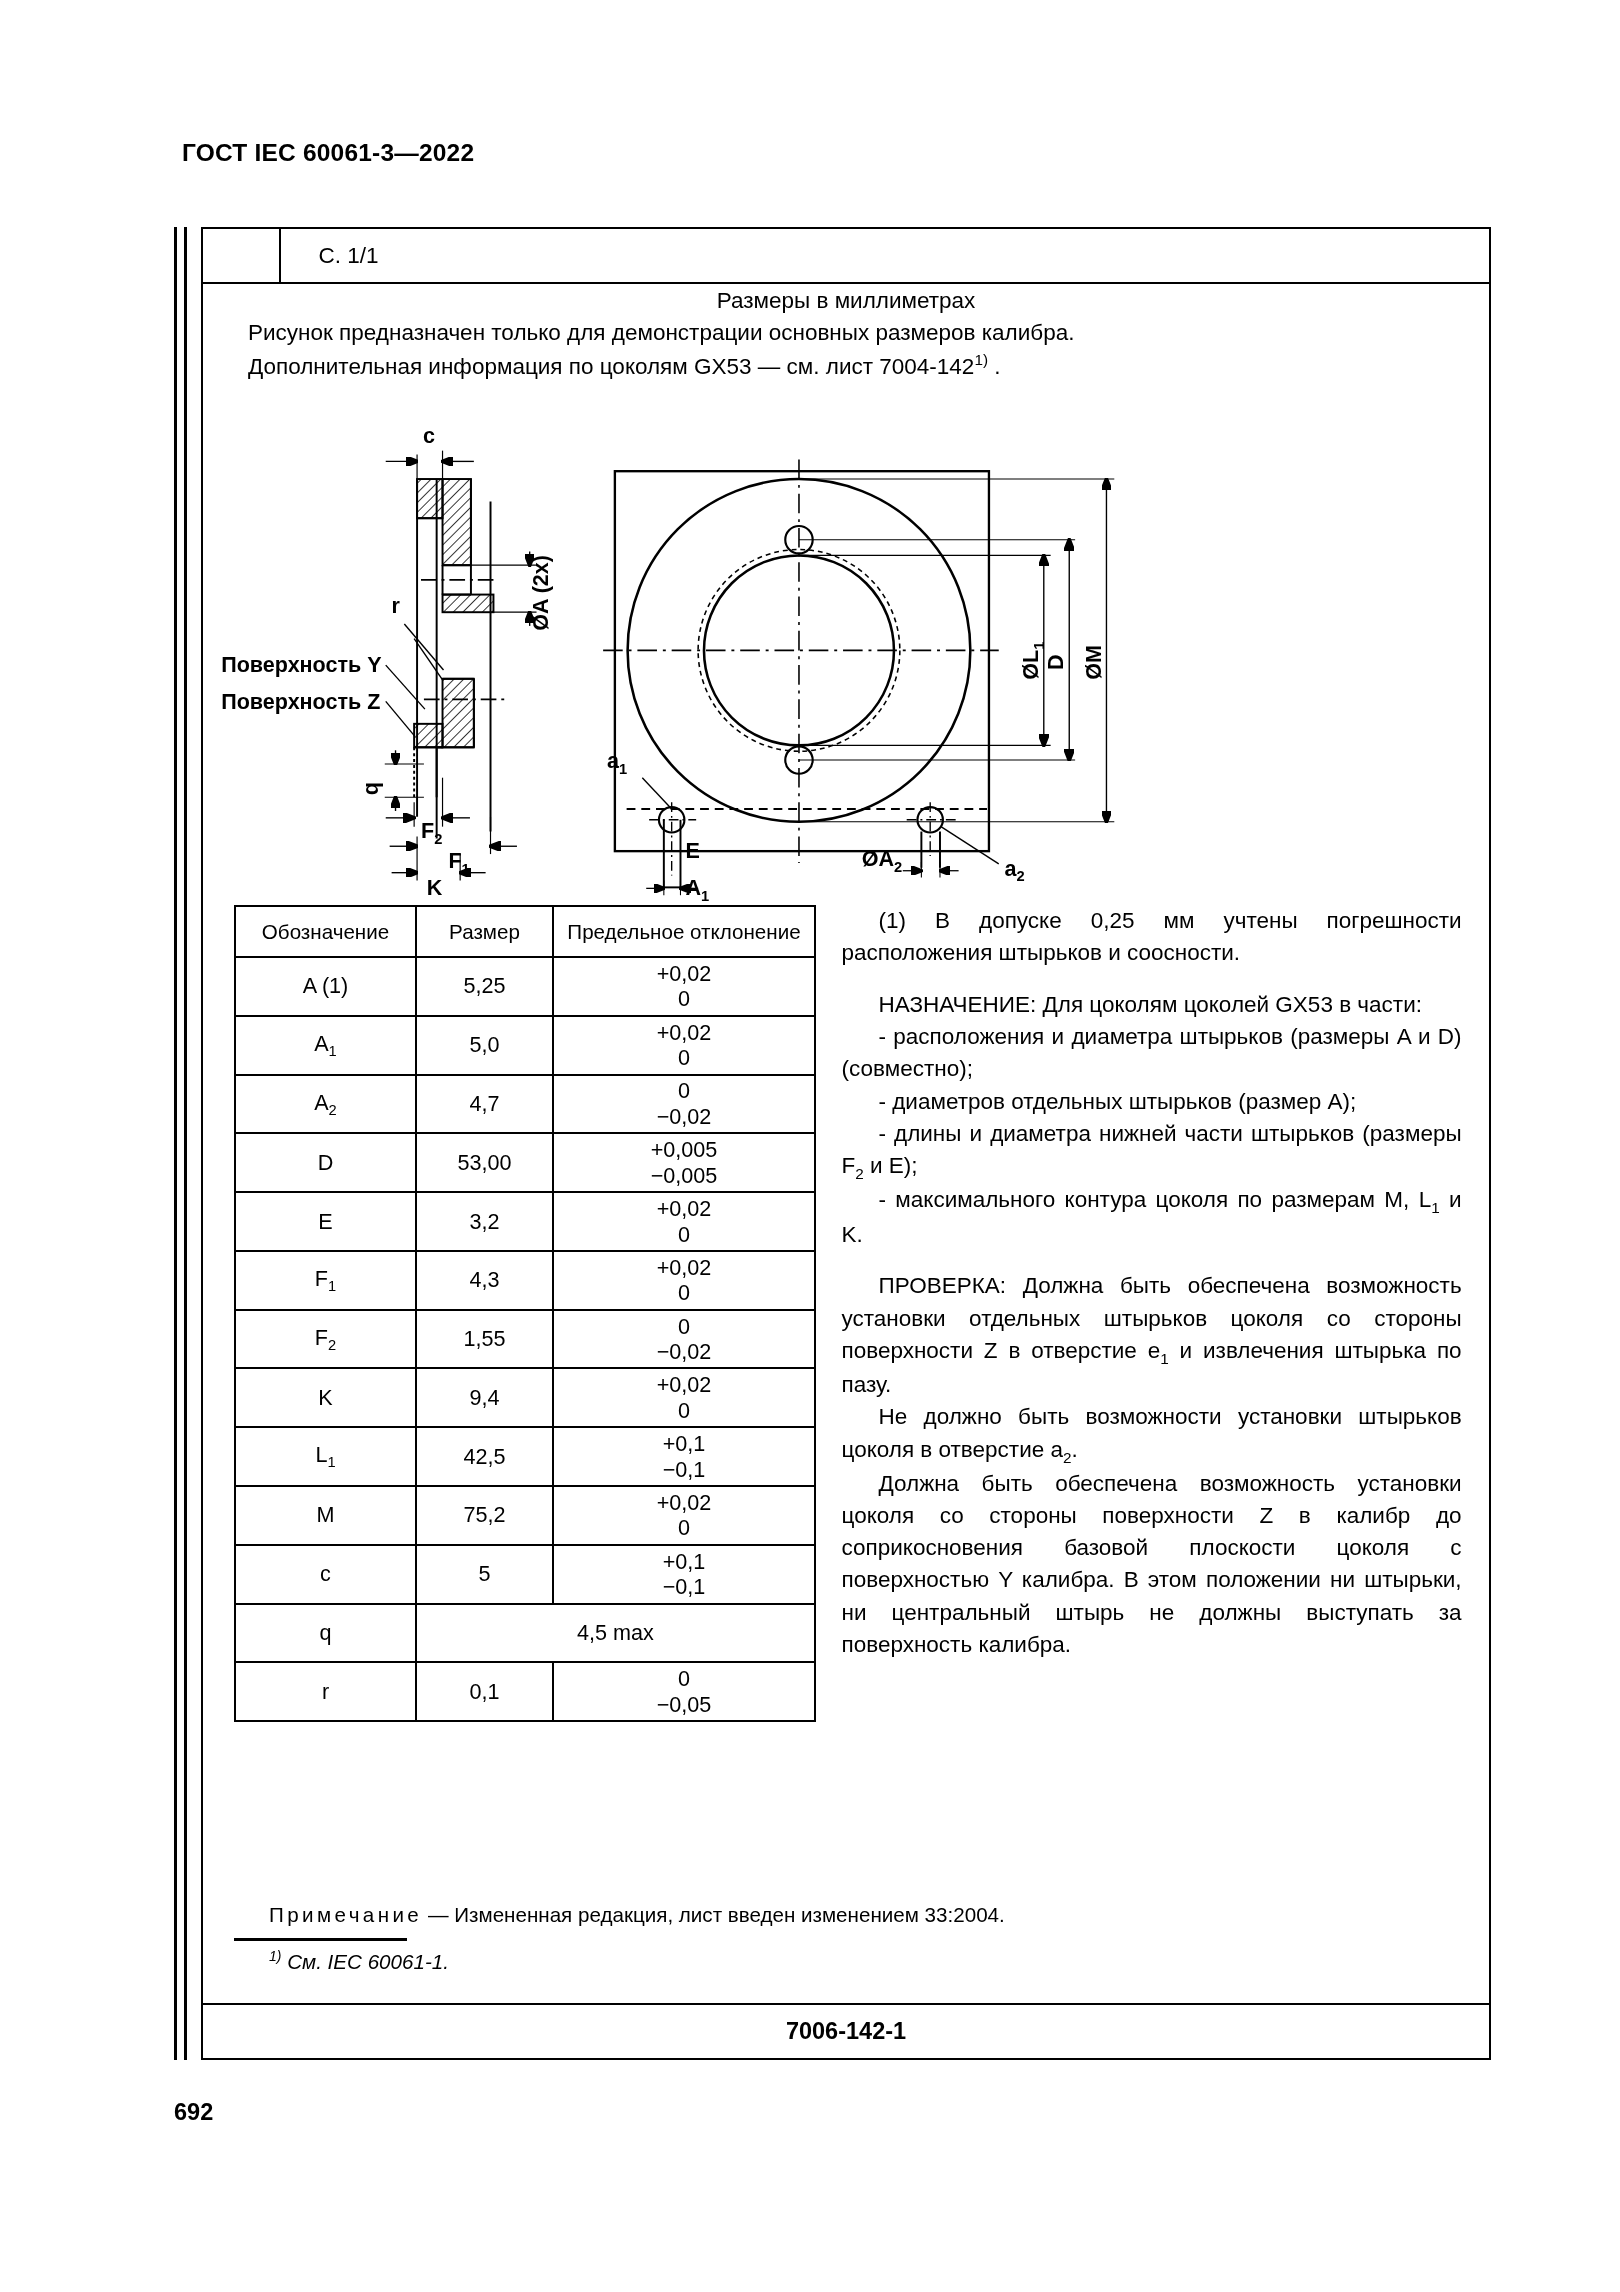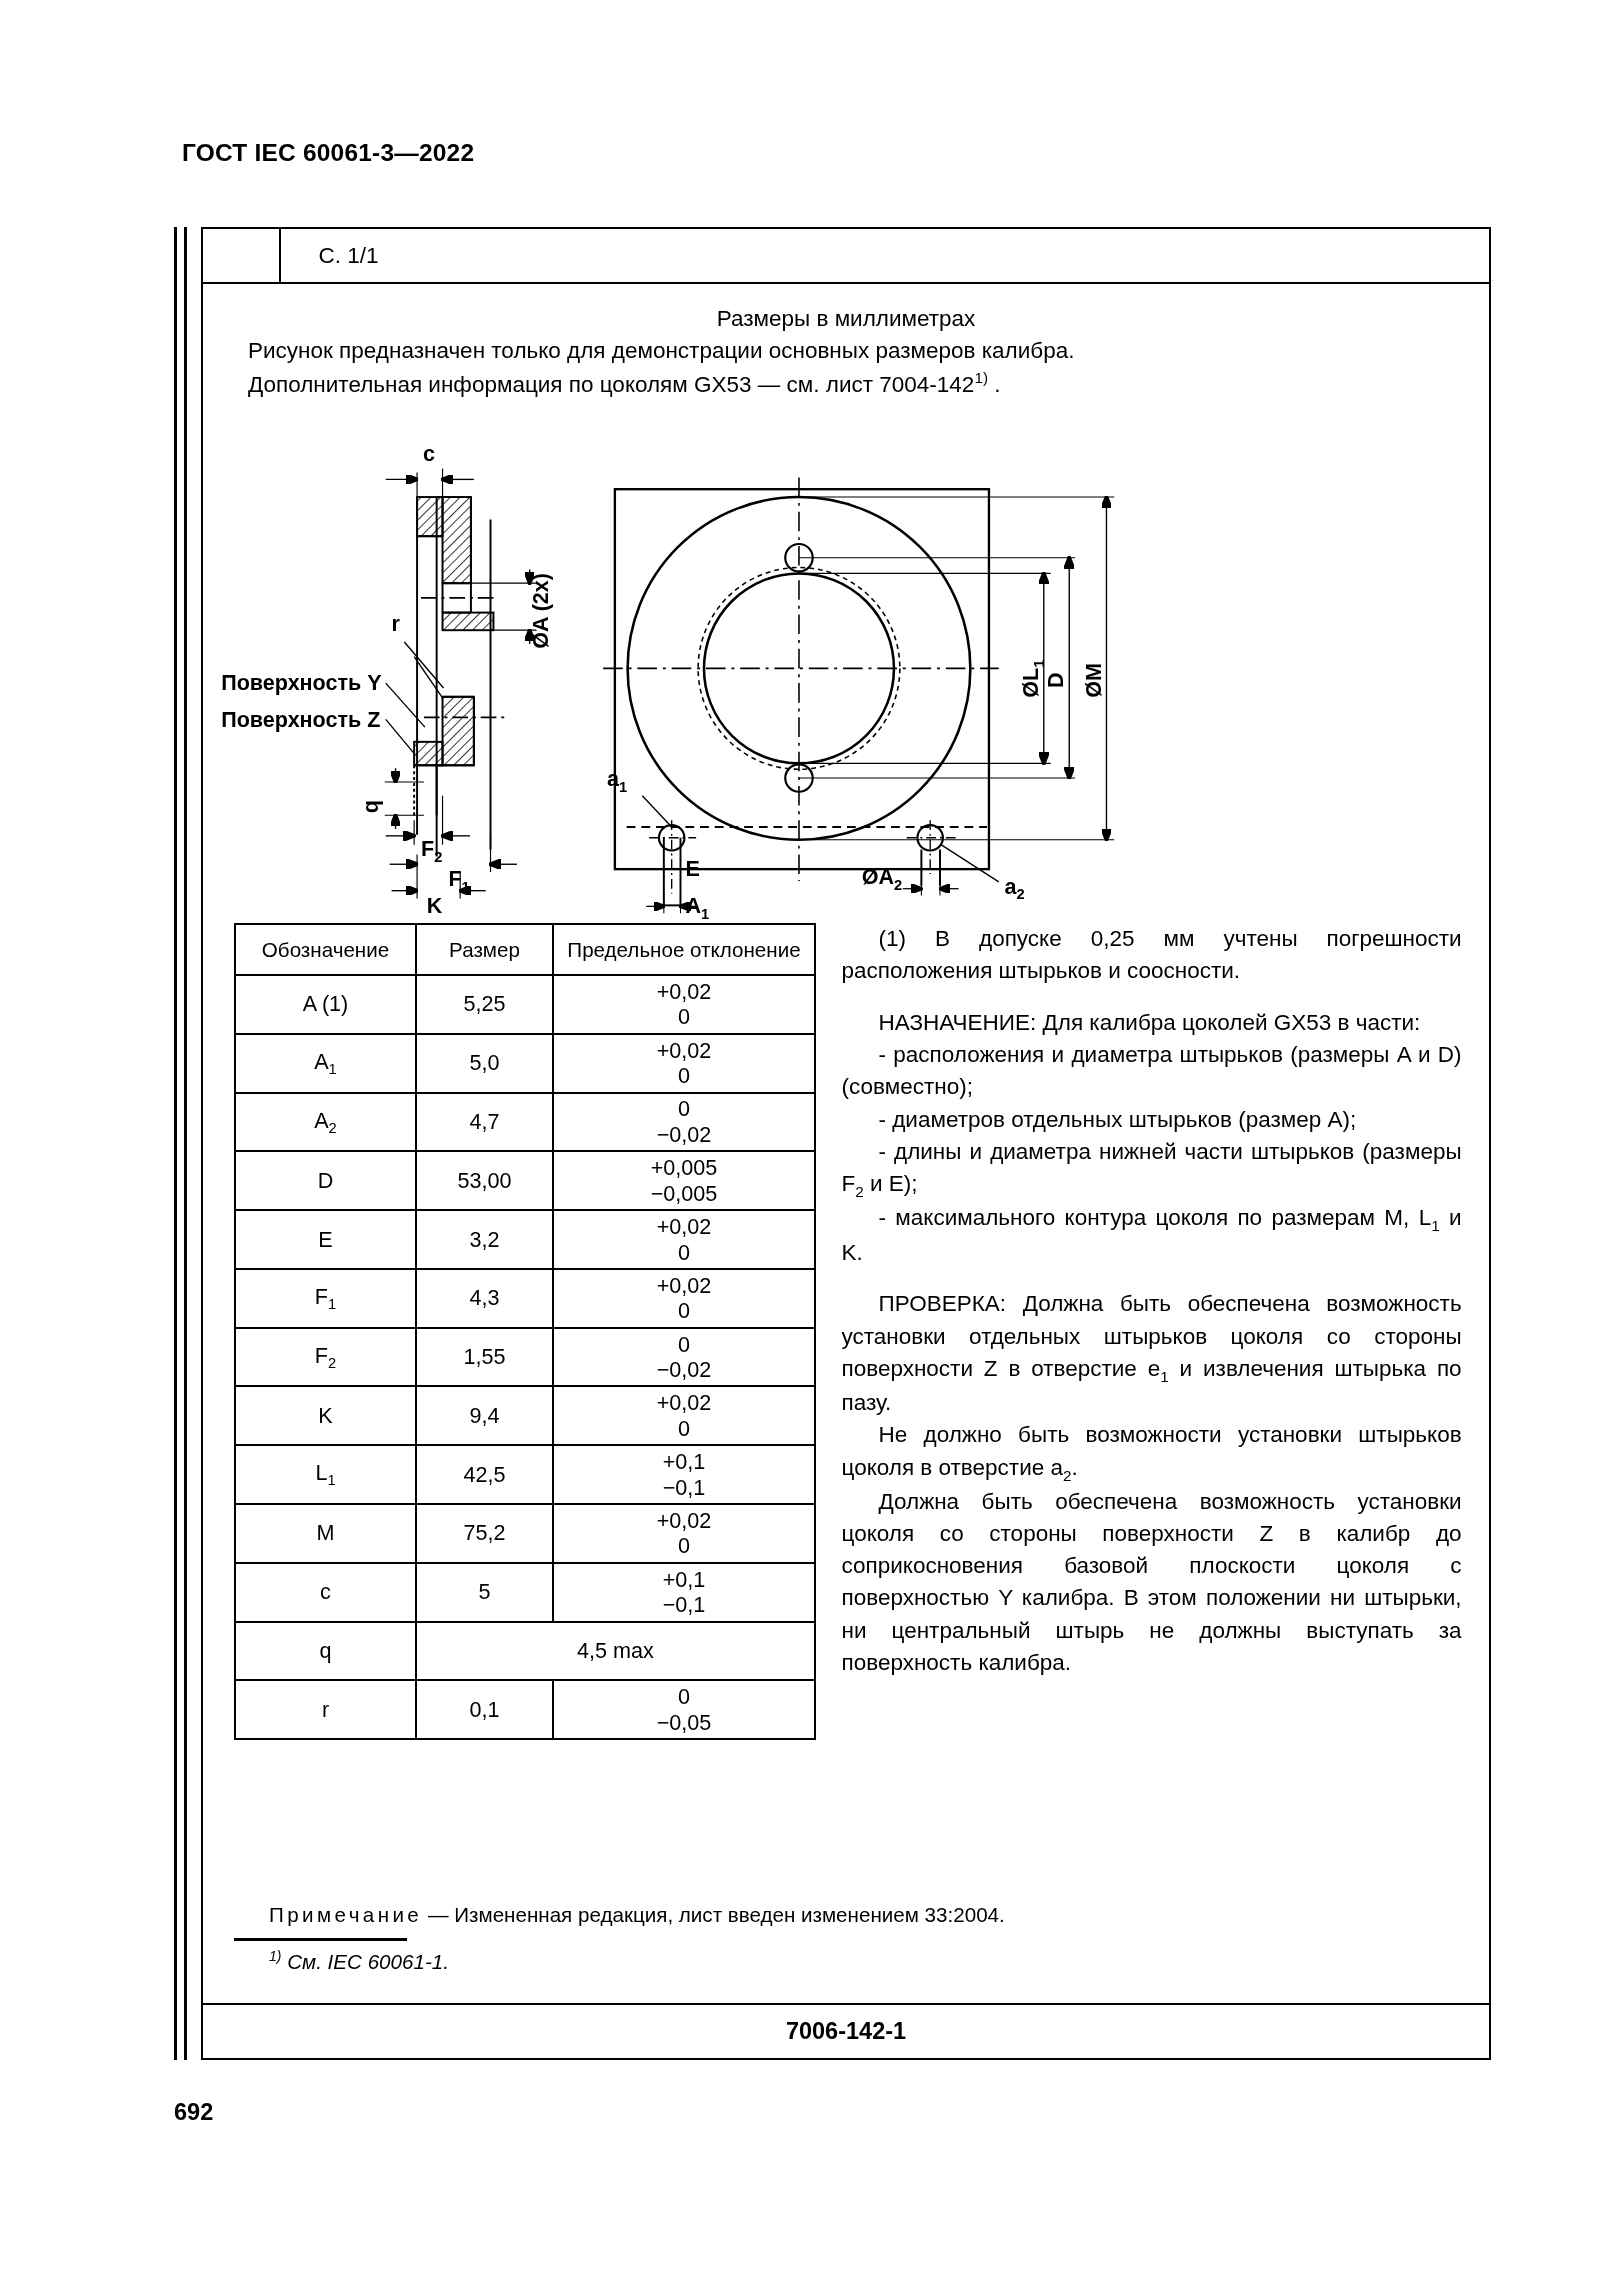--- a/index.html
+++ b/index.html
@@ -80,21 +80,21 @@
     font-size: 22.5px;
   }
 
   
   .sheet-body {
     position: relative;
     height: calc(100% - 55px);
   }
 
   .intro {
-    padding: 19px 45px 0 45px;
+    padding: 1px 45px 0 45px;
     font-size: 22.5px;
     line-height: 1.42;
   }
   .intro .centered { text-align: center; }
   .sup { font-size: 0.68em; vertical-align: super; }
   .sub { font-size: 0.68em; vertical-align: sub; }
 
   
   .drawing {
     position: relative;
@@ -469,21 +469,21 @@
               <td>r</td>
               <td>0,1</td>
               <td class="tol">0
 −0,05</td>
             </tr>
           </tbody>
       </table>
 
       <div class="notes">
         <p class="ind">(1) В допуске 0,25 мм учтены погрешности расположения штырьков и соосности.</p>
-        <p class="ind gap"><span>НАЗНАЧЕНИЕ:</span><span> Для калибра цоколей GX53 в части:</span></p>
+        <p class="ind gap"><span>НАЗНАЧЕНИЕ:</span><span> Для цоколям цоколей GX53 в части:</span></p>
         <p class="ind">- расположения и диаметра штырьков (размеры A и D) (совместно);</p>
         <p class="ind">- диаметров отдельных штырьков (размер A);</p>
         <p class="ind">- длины и диаметра нижней части штырьков (размеры F<span class="sub">2</span> и E);</p>
         <p class="ind">- максимального контура цоколя по размерам M, L<span class="sub">1</span> и K.</p>
 
         <p class="ind gap"><span>ПРОВЕРКА:</span> Должна быть обеспечена возможность установки отдельных штырьков цоколя со стороны поверхности Z в отверстие e<span class="sub">1</span> и извлечения штырька по пазу.</p>
         <p class="ind">Не должно быть возможности установки штырьков цоколя в отверстие a<span class="sub">2</span>.</p>
         <p class="ind">Должна быть обеспечена возможность установки цоколя со стороны поверхности Z в калибр до соприкосновения базовой плоскости цоколя с поверхностью Y калибра. В этом положении ни штырьки, ни центральный штырь не должны выступать за поверхность калибра.</p>
       </div>
     </div>

